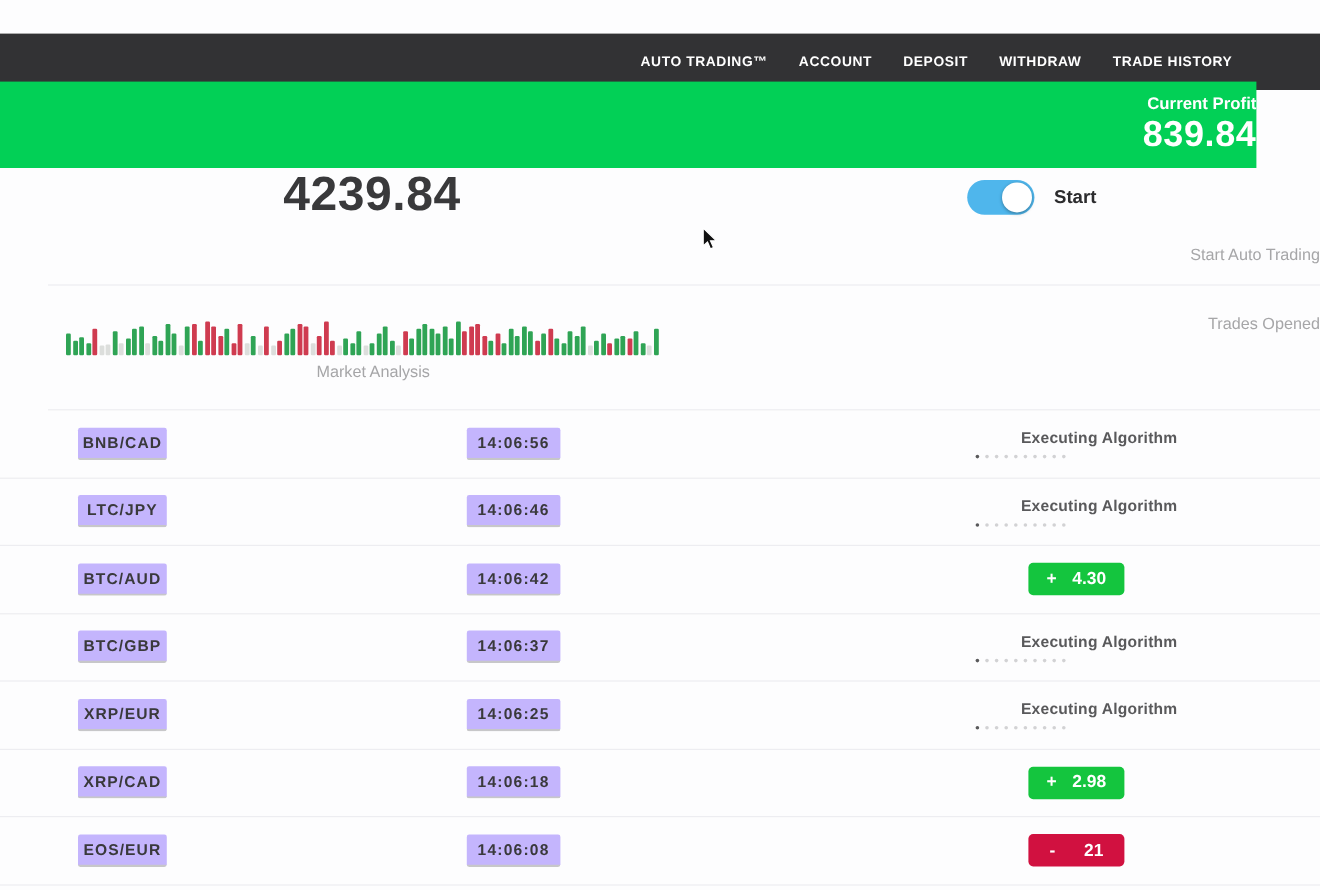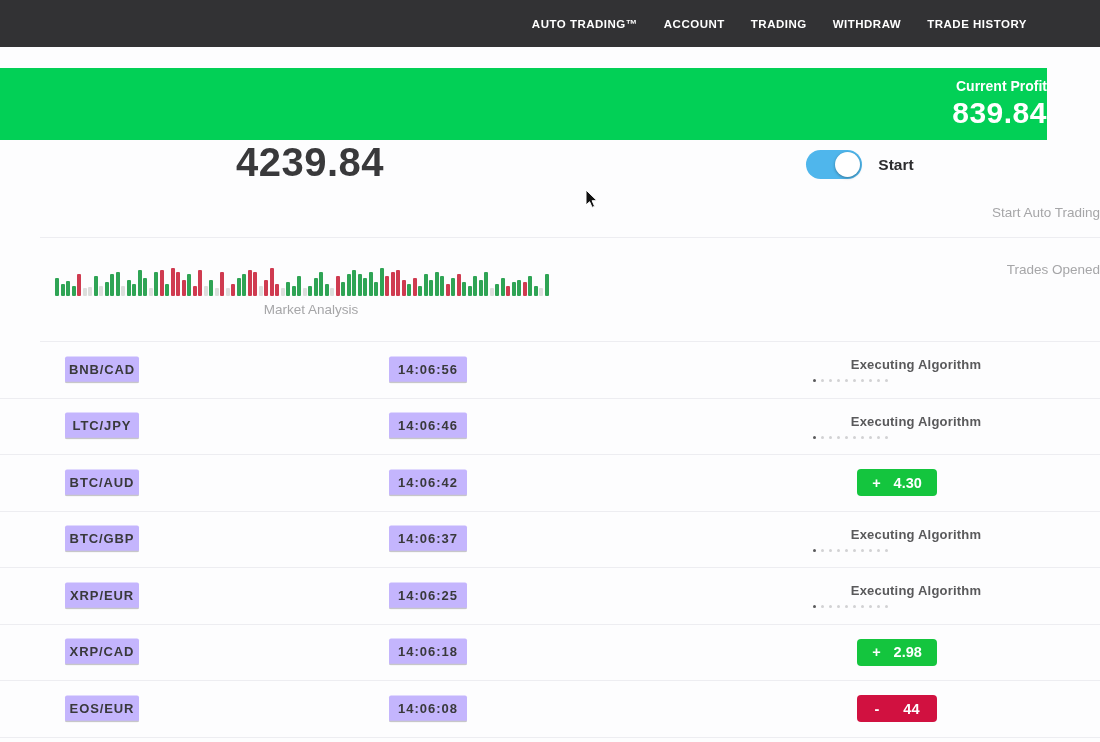--- a/index.html
+++ b/index.html
@@ -69,24 +69,24 @@
   .result-badge.loss .sign { margin-right:24px; }
 
   
   .cursor { position:absolute; left:585px; top:190px; width:13px; height:19px; pointer-events:none; }
 </style>
 </head>
 <body>
 
 <div class="app">
 
-  <div class="navbar" style="background: rgb(50, 50, 52);">
+  <div class="navbar" style="background: rgb(50, 50, 52); margin-top: 28px;">
       <div class="nav-item">AUTO TRADING™</div>
       <div class="nav-item">ACCOUNT</div>
-      <div class="nav-item">TRADING</div>
+      <div class="nav-item">DEPOSIT</div>
       <div class="nav-item">WITHDRAW</div>
       <div class="nav-item">TRADE HISTORY</div>
     </div>
 
   <div class="banner" style="background: rgb(2, 208, 86);">
     <div class="banner-label">Current Profit</div>
     <div class="banner-value">839.84</div>
   </div>
 
   <div class="cell-left balance-wrap">
@@ -322,21 +322,21 @@
     </div>
   </div>
 
   <div class="trade-row">
     <div class="chip pair-chip">EOS/EUR</div>
     <div class="chip time-chip">14:06:08</div>
     <div class="status-col">
 
       <div class="result-badge loss" style="background: rgb(209, 17, 64);">
         <span class="sign">-</span>
-        <span class="val">44</span>
+        <span class="val">21</span>
       </div>
     </div>
   </div>
 </div>
 
   <svg class="cursor" viewBox="0 0 13 19">
     <polygon points="1,0 1,15 4.6,11.7 7.1,17.4 9.6,16.3 7.1,10.7 12,10.7" fill="#111" stroke="#fff" stroke-width="1"></polygon>
   </svg>
 </div>
 

